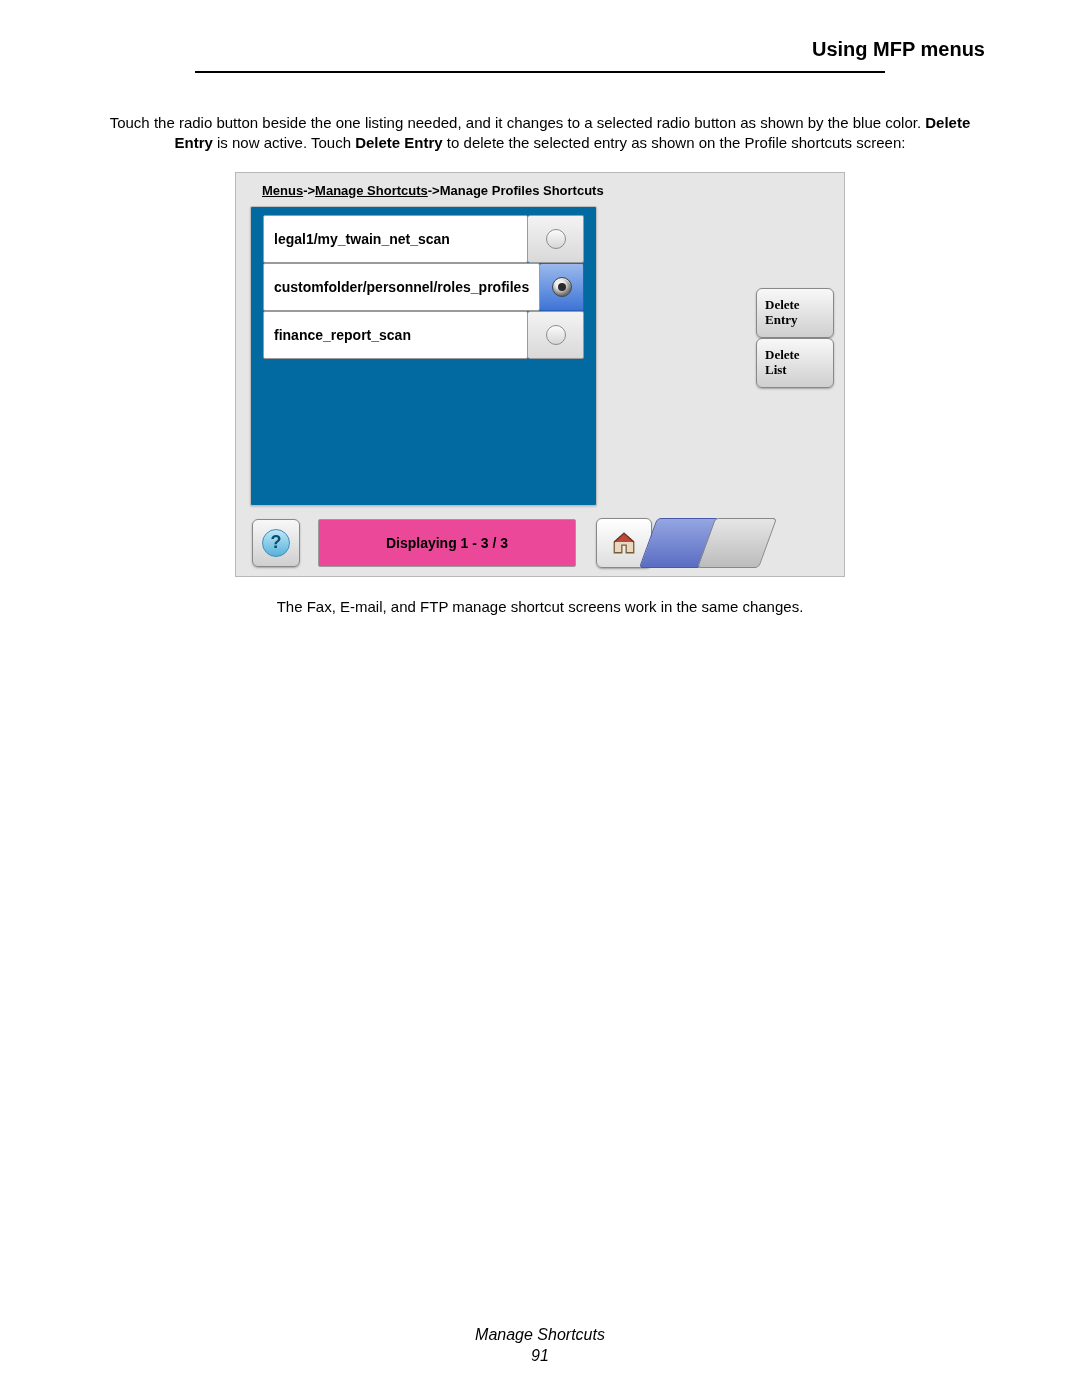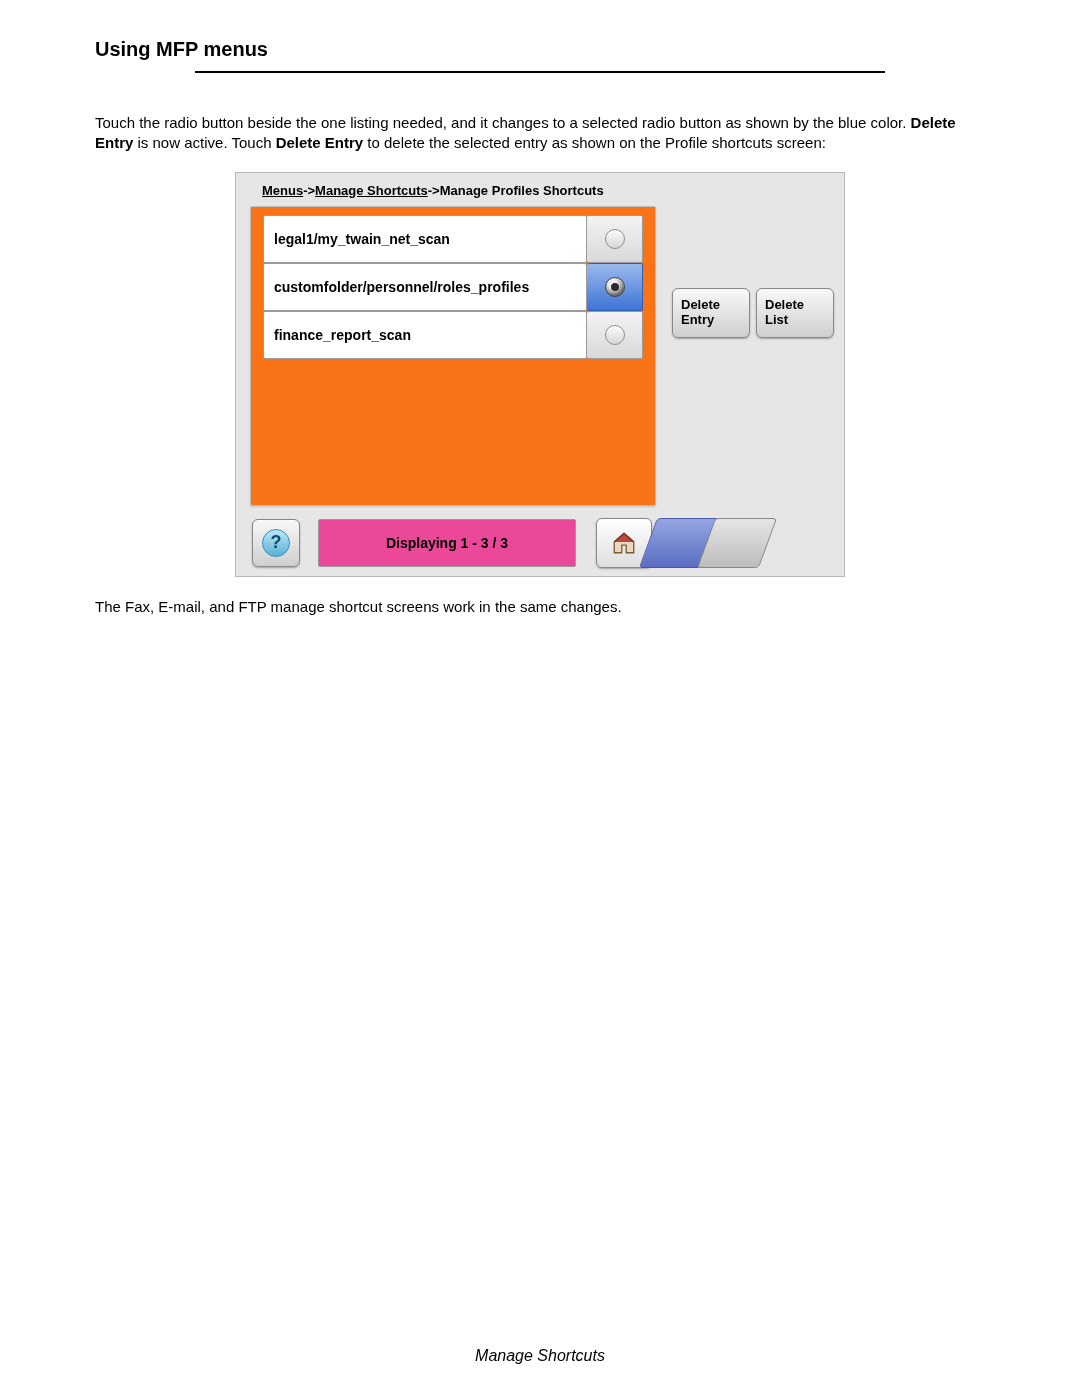--- a/index.html
+++ b/index.html
@@ -10,57 +10,58 @@
     width: 1080px;
     height: 1397px;
     background: #fff;
     color: #000;
     position: relative;
   }
   .page {
     padding: 38px 95px 0 95px;
   }
   .page-title {
-    text-align: left;
+    text-align: right;
     font-size: 20px;
     font-weight: bold;
     margin-bottom: 10px;
   }
   .hr {
     border: none;
     border-top: 2px solid #000;
     width: 690px;
     margin: 0 auto 40px auto;
   }
   .body-text {
     font-size: 15px;
     line-height: 1.35;
     margin-bottom: 18px;
+    text-align: center;
   }
   .screenshot {
     width: 610px;
     margin: 0 auto 20px auto;
     background: #e6e6e6;
     border: 1px solid #b8b8b8;
     position: relative;
   }
   .breadcrumb {
     font-size: 13px;
     font-weight: bold;
     padding: 10px 20px 8px 26px;
   }
   .breadcrumb a { text-decoration: underline; color: #000; }
   .shot-body {
     display: flex;
     padding: 0 0 0 0;
   }
   .list-area {
-    width: 406px;
+    width: 347px;
     height: 300px;
-    background: #f97316;
+    background: #0369a1;
     border: 1px solid #bdbdbd;
     border-radius: 2px;
     margin-left: 14px;
     padding-top: 8px;
     box-shadow: 0 1px 2px rgba(0,0,0,0.15);
   }
   .row {
     display: flex;
     align-items: center;
     height: 48px;
@@ -112,23 +113,24 @@
     left:50%; top:50%;
     width:8px; height:8px;
     margin-left:-4px; margin-top:-4px;
     border-radius:50%;
     background:#2a2a2a;
   }
   .side-buttons {
     margin-left: auto;
     margin-right: 10px;
     display: flex;
-    flex-direction: row;
-    gap: 6px;
+    flex-direction: column;
+    gap: 0;
     padding-top: 82px;
+    font-family: Liberation Serif, serif;
   }
   .g-button {
     width: 78px;
     height: 50px;
     background: linear-gradient(to bottom, #f8f8f8, #cfcfcf);
     border: 1px solid #888;
     border-radius: 6px;
     font-size: 13px;
     font-weight: bold;
     line-height: 1.15;
@@ -282,13 +284,14 @@
         <div class="pgram grey"></div>
       </div>
     </div>
   </div>
 
   <div class="body-text">The Fax, E-mail, and FTP manage shortcut screens work in the same changes.</div>
 </div>
 
 <div class="footer-section">
   <div>Manage Shortcuts</div>
+  <div class="pnum">91</div>
 </div>
 
 </body></html>

